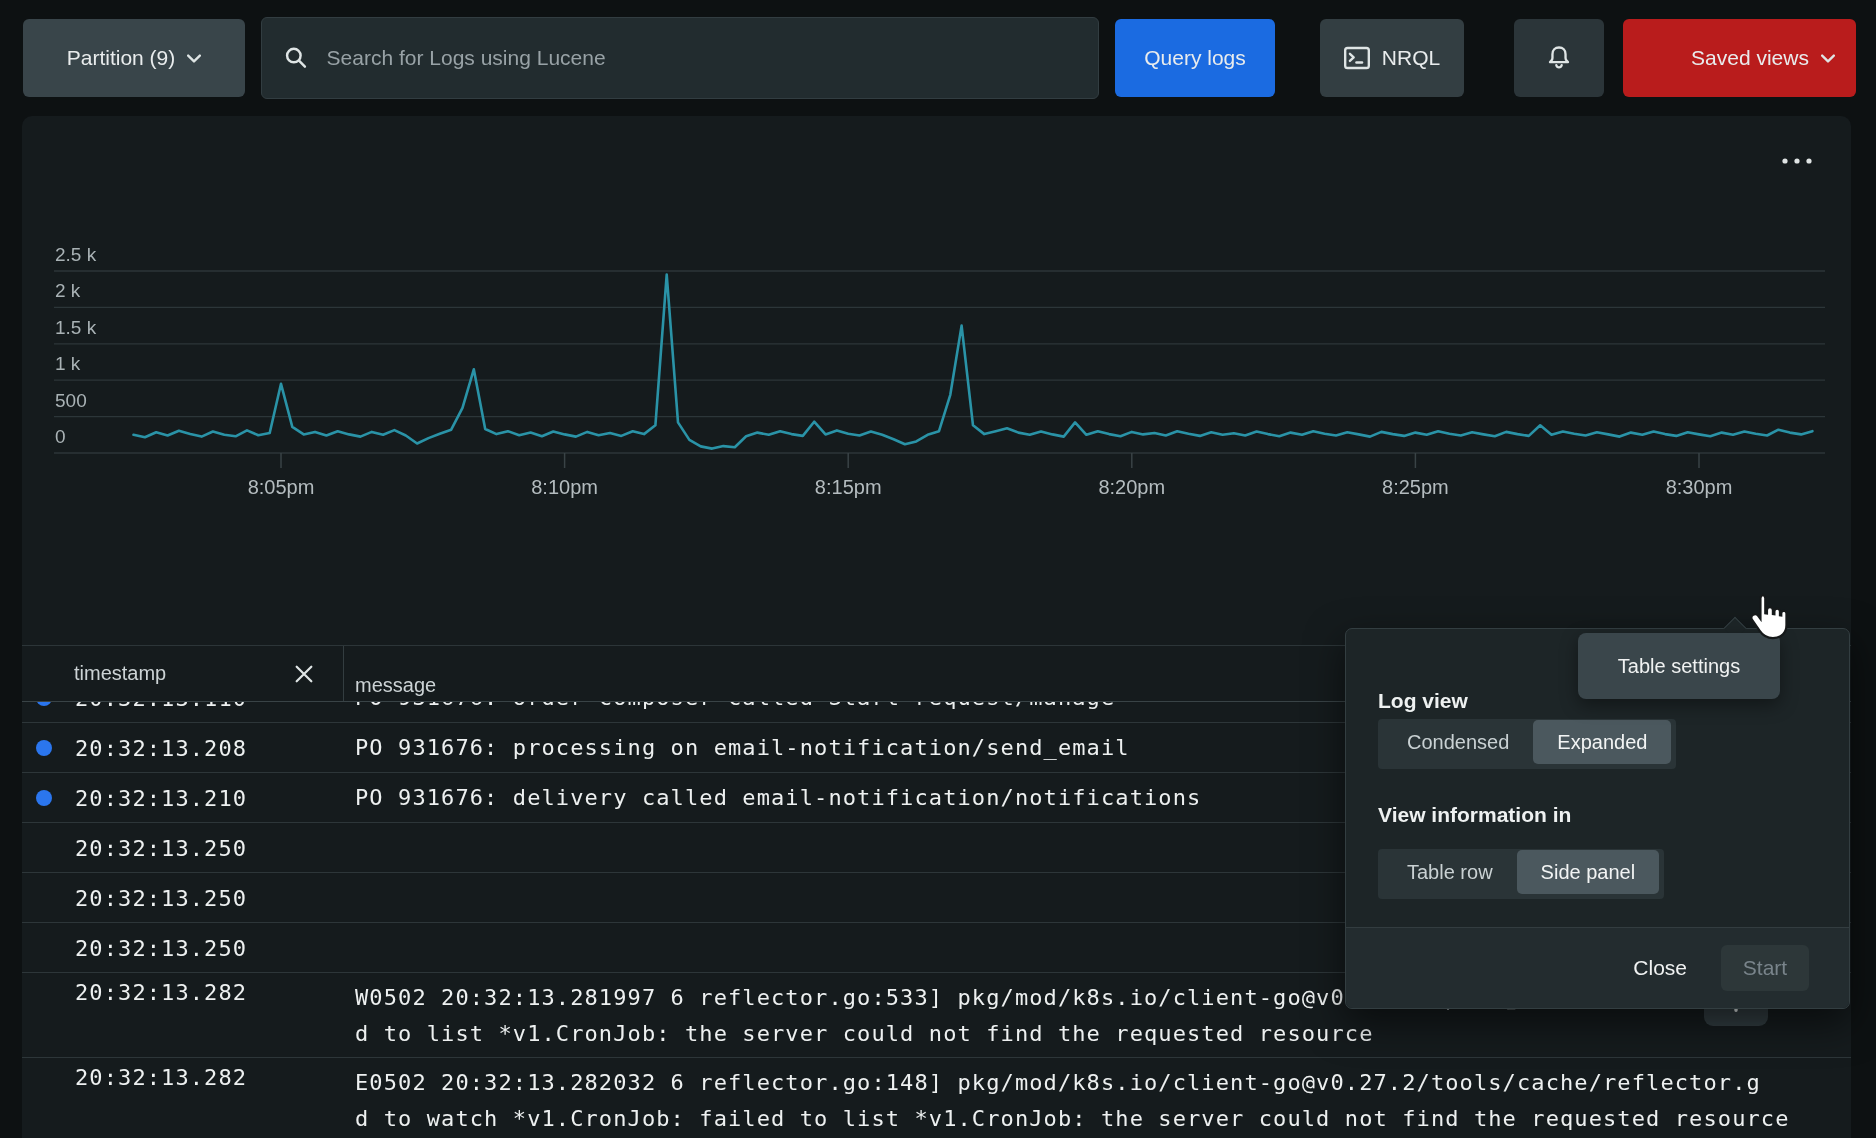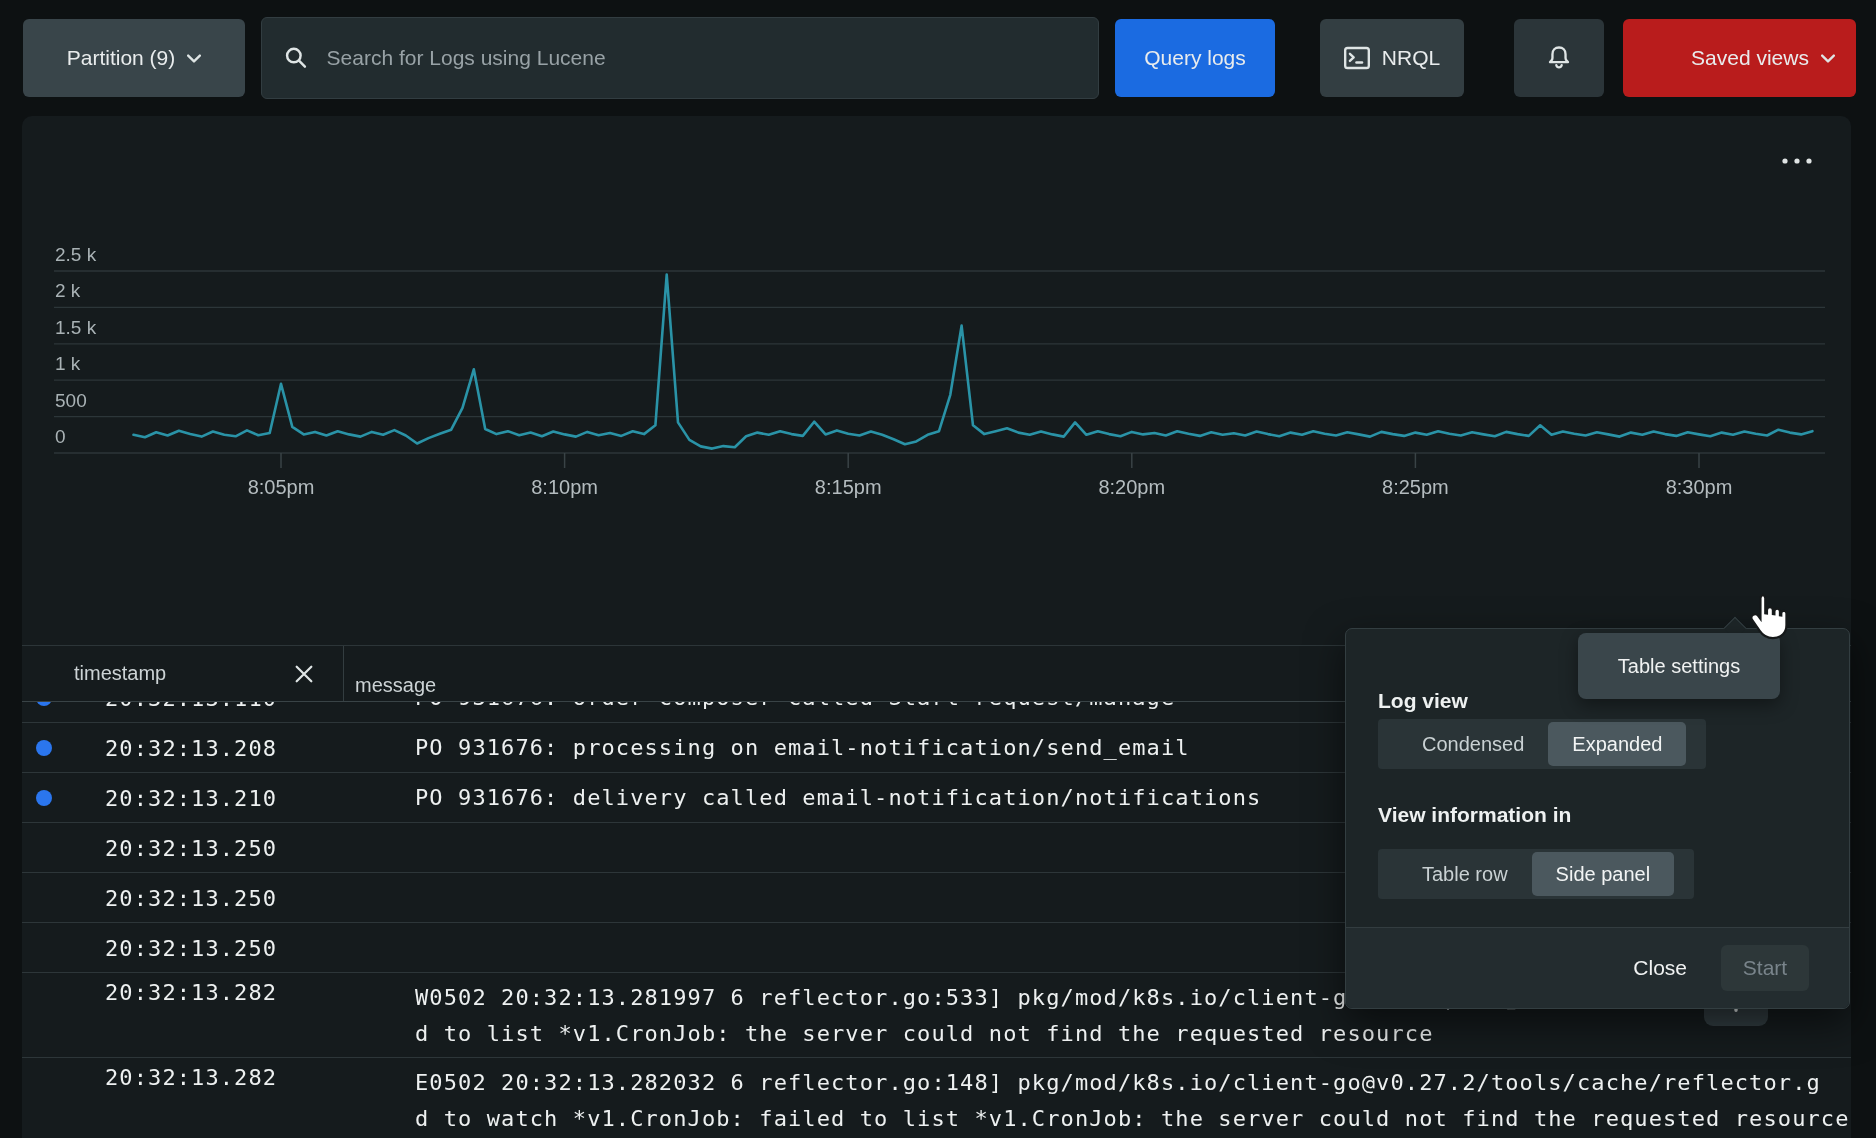--- a/index.html
+++ b/index.html
@@ -34,35 +34,35 @@
   .log-table { position:absolute; left:0; top:529px; width:1829px; }
   .thead { display:flex; height:57px; align-items:center; border-top:1px solid #2c3538; border-bottom:1px solid #394346; font-size:20px; font-weight:400; color:#ccd3d5; }
   .th-ts { width:322px; height:100%; display:flex; align-items:center; padding-left:52px; border-right:1px solid #333d40; }
   .th-ts .close-x { margin-left:auto; margin-right:30px; cursor:pointer; display:flex; }
   .th-msg { padding-left:11px;margin-top:24px; }
   .t-body { width:1829px; }
   .t-row { position:relative; border-bottom:1px solid #2d3639; overflow:hidden; }
   .t-row.single { height:50px; }
   .t-row.double { height:85px; }
   .t-row.clipped { height:21px; }
-  .row-inner { display:flex; align-items:center; height:50px;gap:30px; }
+  .row-inner { display:flex; align-items:center; height:50px; }
   .t-row.clipped .row-inner { margin-top:-29px; }
   .t-row.double .row-inner { align-items:flex-start; height:85px; padding-top:7px; }
   .dot-cell { width:30px; display:flex; justify-content:flex-end; flex:none; }
   .t-row.double .dot-cell, .t-row.clipped .dot-cell { padding-top:0; }
   .sev-dot { width:16px; height:16px; border-radius:50%; background:var(--dot-blue,#2b76ee); }
   .mono { font-family:"DejaVu Sans Mono",monospace; font-size:22px; letter-spacing:1.1px; color:#edf0f0; }
   .ts-cell { width:292px; flex:none; padding-left:23px; }
   .msg-cell { padding-left:11px; white-space:nowrap; line-height:36px; }
 
   
   .popover { position:absolute; left:1345px; top:628px; width:505px; height:381px; background:var(--popover-bg,#1d2527); border:1px solid #333e41; border-radius:7px; box-shadow:0 14px 38px rgba(0,0,0,.55); z-index:20; }
   .notch { position:absolute; left:381px; top:-9px; width:16px; height:16px; background:var(--popover-bg,#1d2527); border-left:1px solid #333e41; border-top:1px solid #333e41; transform:rotate(45deg); }
   .pop-heading { position:absolute; left:32px; font-size:21px; font-weight:700; color:#eef1f1; }
-  .seg { position:absolute; left:32px; height:50px; background:#2a3437; border-radius:4px; display:inline-flex; align-items:center; padding:20px; }
+  .seg { position:absolute; left:32px; height:50px; background:#2a3437; border-radius:4px; display:inline-flex; align-items:flex-end; padding:5px; }
   .seg-opt { padding:0 24px; height:44px; display:flex; align-items:center; font-size:20px; color:#c9d1d3; border-radius:5px; cursor:pointer; white-space:nowrap; }
   .seg-opt.selected { background:#4b585e; color:#f2f4f4; }
   .pop-footer { position:absolute; left:0; bottom:0; width:100%; height:81px; background:#232c2f; border-top:1px solid #333d40; border-radius:0 0 7px 7px; display:flex; align-items:center; justify-content:flex-end; gap:34px; padding-right:40px; }
   .close-btn { font-size:21px; color:#f0f2f2; cursor:pointer; }
   .save-btn { width:88px; height:46px; background:#2d3739; border-radius:6px; border:none; font-size:21px; color:#79848b; display:flex; align-items:center; justify-content:center; font-family:"Liberation Sans",sans-serif; }
 
   .tooltip { position:absolute; left:1578px; top:633px; width:202px; height:66px; background:var(--tooltip-bg,#3a464b); border-radius:8px; display:flex; align-items:center; justify-content:center; font-size:20px; color:#f0f2f2; z-index:30; box-shadow:0 6px 18px rgba(0,0,0,.4); }
 
   .cursor { position:absolute; left:1746px; top:592px; z-index:40; pointer-events:none; }
 

